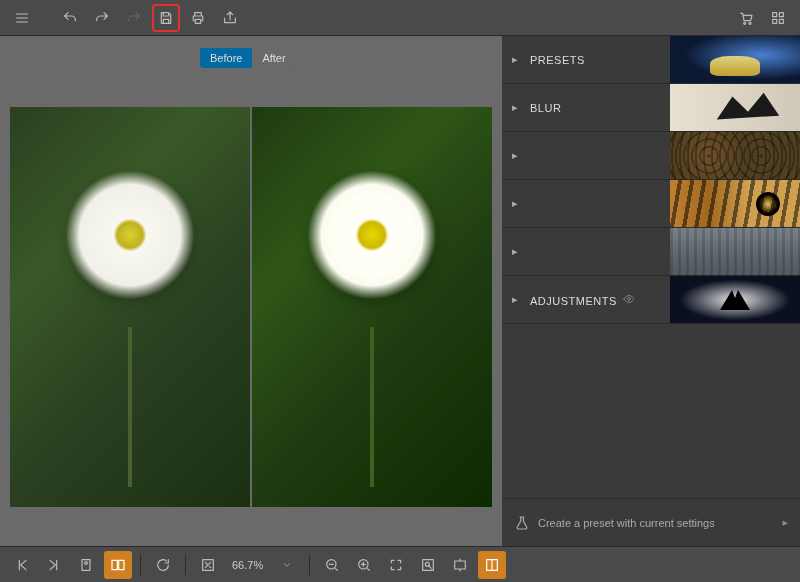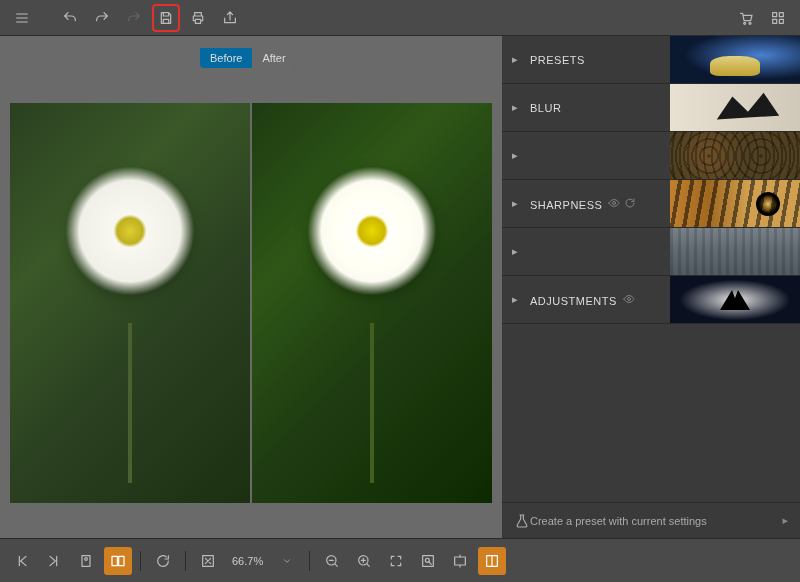--- a/index.html
+++ b/index.html
@@ -35,24 +35,24 @@
 .thumb.gears::after { content:""; position:absolute; inset:0; background: repeating-radial-gradient(circle at 30% 50%, rgba(0,0,0,0.3) 0 2px, transparent 2px 8px), repeating-radial-gradient(circle at 70% 50%, rgba(0,0,0,0.3) 0 2px, transparent 2px 8px); }
 .thumb.tiger { background: linear-gradient(90deg, #c08030 0%, #a06820 30%, #d0a050 60%); }
 .thumb.tiger::before { content:""; position:absolute; right:20px; top:50%; width:24px; height:24px; transform:translateY(-50%); background: radial-gradient(circle, #e0c060 0%, #604010 40%, #000 55%); border-radius:50%; }
 .thumb.tiger::after { content:""; position:absolute; inset:0; background: repeating-linear-gradient(100deg, transparent 0 8px, rgba(0,0,0,0.5) 8px 12px); }
 .thumb.city { background: linear-gradient(180deg, #788088 0%, #606870 50%, #505860 100%); }
 .thumb.city::after { content:""; position:absolute; inset:0; background: repeating-linear-gradient(90deg, rgba(0,0,0,0.15) 0 3px, transparent 3px 8px); }
 .thumb.vig { background: radial-gradient(ellipse at 50% 50%, #e8e8e8 0%, #0a1020 60%); }
 .thumb.vig::after { content:""; position:absolute; left:50%; top:50%; width:30px; height:20px; transform:translate(-50%,-50%); background:#000; clip-path: polygon(0 100%, 40% 0, 50% 40%, 60% 0, 100% 100%); }
 
 .side-gap { flex: 1; }
-.side-footer { height: 36px; background: #3a3a3a; border-top: 1px solid #2a2a2a; display: flex; align-items: center; padding: 0 12px; color: #aaa; cursor: pointer; }
+.side-footer { height: 48px; background: #3a3a3a; border-top: 1px solid #2a2a2a; display: flex; align-items: center; padding: 0 12px; gap: 8px; color: #aaa; cursor: pointer; }
 .side-footer .fchev { margin-left: auto; color: #888; }
 
-.bottombar { height: 44px; background: #4a4a4a; border-top: 1px solid #2a2a2a; display: flex; align-items: center; padding: 16px 8px; gap: 4px; }
+.bottombar { height: 36px; background: #4a4a4a; border-top: 1px solid #2a2a2a; display: flex; align-items: center; padding: 16px 8px; gap: 4px; }
 .bottombar .zoom { padding: 0 6px; color: #ccc; }
 .bottombar .sep { width: 1px; height: 20px; background: #2a2a2a; margin: 0 4px; }
 .bottombar .active { background: #d08020; color: #fff; }
 svg { width: 16px; height: 16px; stroke: currentColor; fill: none; stroke-width: 1.8; stroke-linecap: round; stroke-linejoin: round; }
 </style>
 </head>
 <body>
 
 <div class="toolbar">
   <div class="ico-btn">
@@ -140,32 +140,20 @@
             <span>BLUR</span>
           </div>
         </div>
         <div class="panel-row">
           <div class="thumb gears"></div>
           <span class="chev">▸</span>
         </div>
         <div class="panel-row">
           <div class="thumb tiger"></div>
           <span class="chev">▸</span>
-          <div class="lbl">
-            <span>SHARPNESS</span>
-            <span class="mini">
-              <span><svg viewBox="0 0 24 24" style="width:12px;height:12px">
-                  <path d="M2 12s3.5-7 10-7 10 7 10 7-3.5 7-10 7-10-7-10-7z"></path>
-                  <circle cx="12" cy="12" r="3"></circle>
-                </svg></span>
-              <span><svg viewBox="0 0 24 24" style="width:12px;height:12px">
-                  <path d="M20 12a8 8 0 11-3-6.2M20 4v5h-5"></path>
-                </svg></span>
-            </span>
-          </div>
         </div>
         <div class="panel-row">
           <div class="thumb city"></div>
           <span class="chev">▸</span>
         </div>
         <div class="panel-row">
           <div class="thumb vig"></div>
           <span class="chev">▸</span>
           <div class="lbl">
             <span>ADJUSTMENTS</span>

